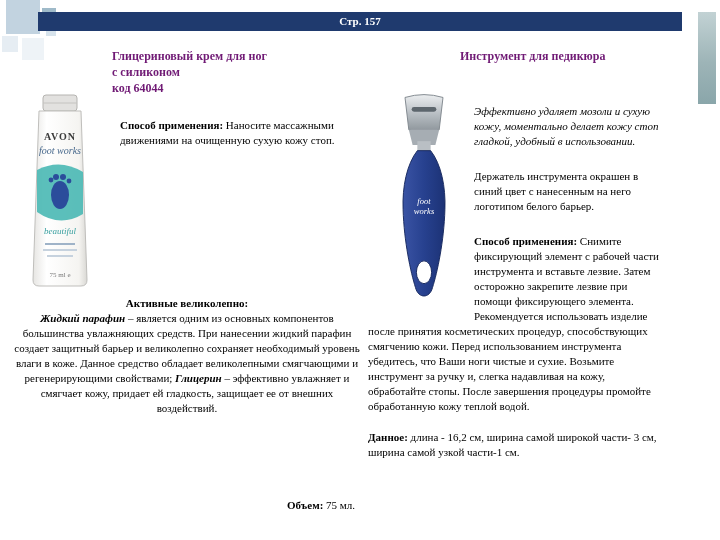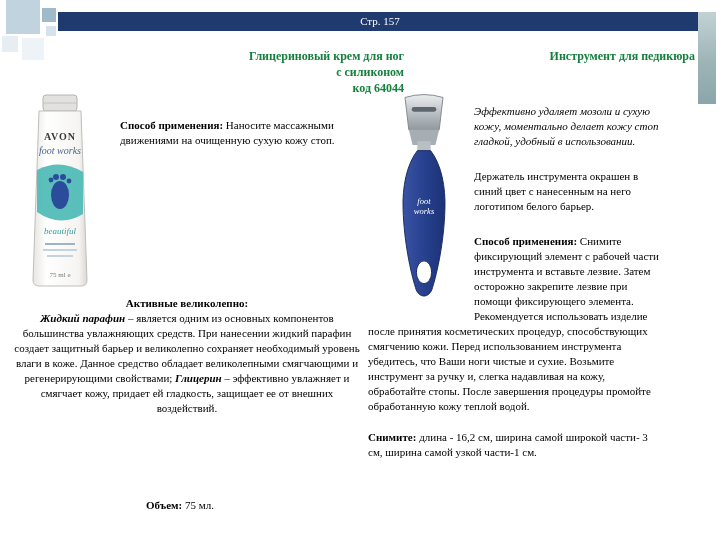--- a/index.html
+++ b/index.html
@@ -14,33 +14,33 @@
   
   .decor-square { position:absolute; }
   .sq-a { left:6px;  top:0;    width:34px; height:34px; background:#c2d3e0; }
   .sq-b { left:42px; top:8px;  width:14px; height:14px; background:#9fbac9; }
   .sq-c { left:2px;  top:36px; width:16px; height:16px; background:#e6edf3; }
   .sq-d { left:22px; top:38px; width:22px; height:22px; background:#eef3f7; }
   .sq-e { left:46px; top:26px; width:10px; height:10px; background:#d7e3ec; }
 
   
   .header-bar {
-    position:absolute; left:58px; top:12px; width:644px; height:19px;
-    background:#1F3A6E; color:#ffffff; font-weight:normal; font-size:11px;
+    position:absolute; left:38px; top:12px; width:644px; height:19px;
+    background:#1F3A6E; color:#ffffff; font-weight:bold; font-size:11px;
     text-align:center; line-height:19px;
   }
 
   
   .decor-strip {
     position:absolute; left:698px; top:12px; width:18px; height:92px;
     background:linear-gradient(180deg,#c2d2d4 0%,#9db4b7 55%,#8aa6aa 100%);
   }
 
   .product-title {
-    position:absolute; text-align:right; color:#15803d;
+    position:absolute; text-align:left; color:#701a75;
     font-weight:bold; font-size:12px; line-height:16px;
   }
   .title-left  { left:112px; top:48px; width:292px; }
   .title-right { left:460px; top:48px; width:235px; }
 
   .body-col { position:absolute; font-size:11px; line-height:15px; color:#000; }
   .col-left  { left:12px;  top:92px; width:350px; }
   .col-right { left:368px; top:86px; width:298px; }
 
   .tube-image { float:left; width:92px; height:198px; margin:0 14px 6px 2px; }
@@ -55,22 +55,22 @@
   .col-right .p-usage { margin-top:20px; padding-right:2px; }
   .col-right .p-size  { margin-top:16px; padding-right:2px; }
 
   .bold { font-weight:bold; }
   .bold-italic { font-weight:bold; font-style:italic; }
 
   .ingredients { clear:left; margin-top:6px; text-align:center; }
   .ingredients .heading { display:block; font-weight:bold; }
 
   .volume-line {
-    position:absolute; left:12px; top:499px; width:336px;
-    text-align:center; font-size:11px;
+    position:absolute; left:19px; top:499px; width:336px;
+    text-align:right; font-size:11px;
   }
 </style>
 </head>
 <body>
 
 <div class="slide">
 
   <div>
     <div class="decor-square sq-a"></div>
     <div class="decor-square sq-b"></div>
@@ -172,17 +172,17 @@
 
     <p class="p-desc p-italic">Эффективно удаляет мозоли и сухую кожу, моментально делает кожу стоп гладкой, удобный в использовании.</p>
 
     <p class="p-holder">Держатель инструмента окрашен в синий цвет с нанесенным на него логотипом белого барьер.</p>
 
     <p class="p-usage">
       <span class="bold">Способ применения:</span><span> Снимите фиксирующий элемент с рабочей части инструмента и вставьте лезвие. Затем осторожно закрепите лезвие при помощи фиксирующего элемента. Рекомендуется использовать изделие после принятия косметических процедур, способствующих смягчению кожи. Перед использованием инструмента убедитесь, что Ваши ноги чистые и сухие. Возьмите инструмент за ручку и, слегка надавливая на кожу, обработайте стопы. После завершения процедуры промойте обработанную кожу теплой водой.</span>
     </p>
 
     <p class="p-size">
-      <span class="bold">Снимите:</span><span> длина - 16,2 см, ширина самой широкой части- 3 см, ширина самой узкой части-1 см.</span>
+      <span class="bold">Данное:</span><span> длина - 16,2 см, ширина самой широкой части- 3 см, ширина самой узкой части-1 см.</span>
     </p>
   </div>
 
 </div>
 
 </body></html>

